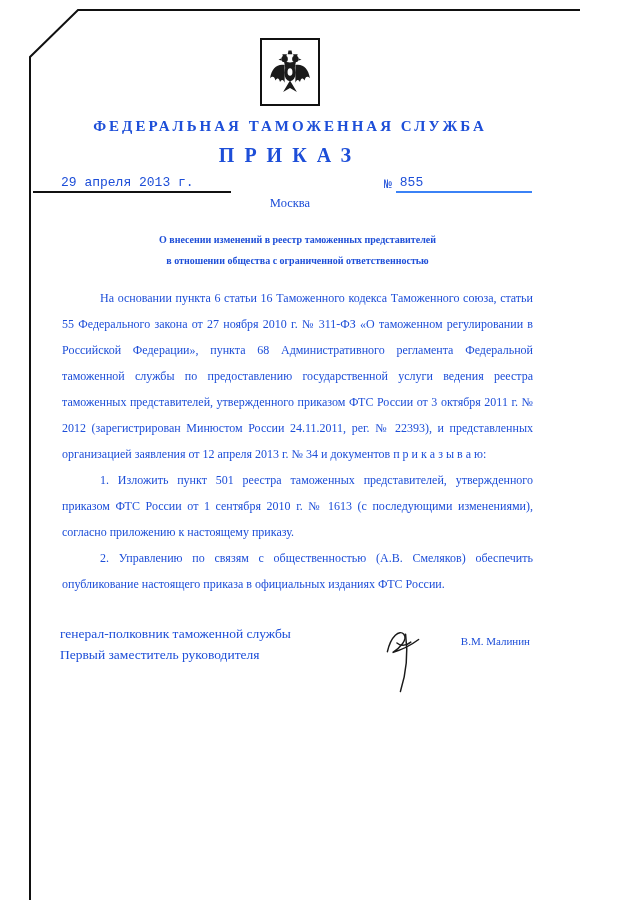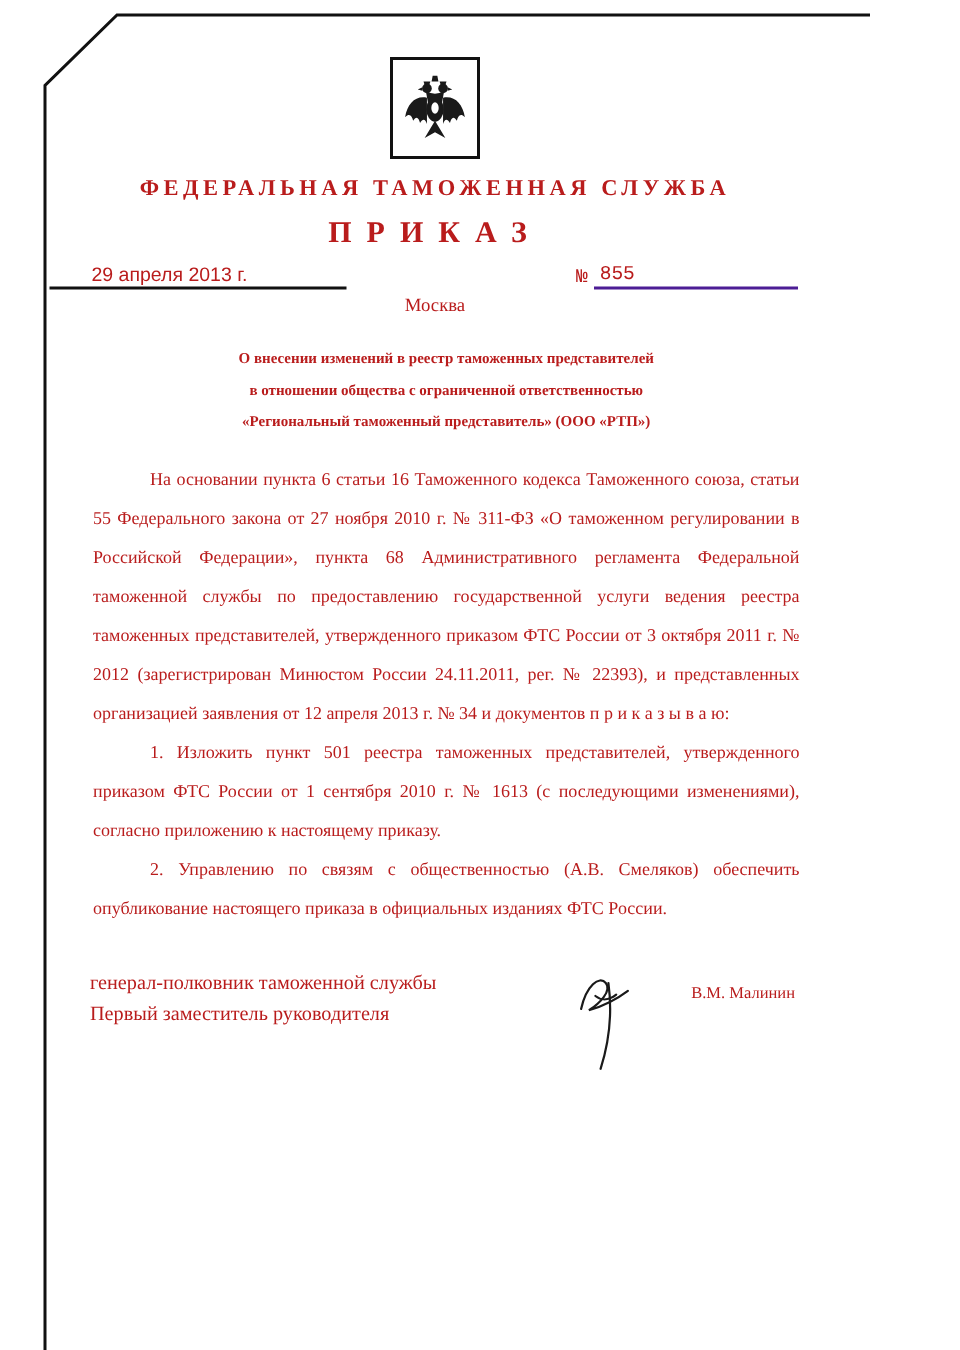--- a/index.html
+++ b/index.html
@@ -5,21 +5,21 @@
   html, body {
     margin: 0;
     padding: 0;
     background: #ffffff;
   }
   .page {
     position: relative;
     width: 580px;
     height: 900px;
     background: #ffffff;
-    color: #b91c1c;
+    color: #1d4ed8;
     font-family: "Liberation Serif", serif;
     overflow: hidden;
   }
   .border-svg {
     position: absolute;
     left: 0; top: 0;
     width: 640px; height: 900px;
     pointer-events: none;
   }
   .content {
@@ -58,36 +58,36 @@
   }
   .requisites-row {
     margin: 8px 48px 0 33px;
     display: flex;
     justify-content: space-between;
     align-items: flex-end;
   }
   .date-field {
     width: 198px;
     border-bottom: 2px solid #111111;
-    font-family: Liberation Sans, sans-serif;
+    font-family: Liberation Mono, monospace;
     font-size: 13px;
     padding: 0 0 1px 28px;
     box-sizing: border-box;
   }
   .number-field {
     width: 148px;
     display: flex;
     align-items: flex-end;
     font-family: "Liberation Mono", monospace;
     font-size: 13px;
   }
   .number-label { padding-right: 4px; padding-bottom: 1px; }
   .number-value {
     flex: 1;
-    border-bottom: 2px solid #4c1d95;
+    border-bottom: 2px solid #3b82f6;
     padding: 0 0 1px 4px;
   }
   .city {
     margin-top: 3px;
     text-align: center;
     font-size: 12.5px;
   }
   .title-block {
     margin: 18px 47px 0 62px;
     text-align: center;
@@ -176,21 +176,20 @@
         <span class="number-label">№</span>
         <span class="number-value">855</span>
       </div>
     </div>
 
     <div class="city">Москва</div>
 
     <div class="title-block">
       <div>О внесении изменений в реестр таможенных представителей</div>
       <div>в отношении общества с ограниченной ответственностью</div>
-      <div>«Региональный таможенный представитель» (ООО «РТП»)</div>
     </div>
 
     <div class="body-block">
       <p>На основании пункта 6 статьи 16 Таможенного кодекса Таможенного союза, статьи 55 Федерального закона от 27 ноября 2010 г. № 311-ФЗ «О таможенном регулировании в Российской Федерации», пункта 68 Административного регламента Федеральной таможенной службы по предоставлению государственной услуги ведения реестра таможенных представителей, утвержденного приказом ФТС России от 3 октября 2011 г. № 2012 (зарегистрирован Минюстом России 24.11.2011, рег. № 22393), и представленных организацией заявления от 12 апреля 2013 г. № 34 и документов п р и к а з ы в а ю:</p>
       <p>1. Изложить пункт 501 реестра таможенных представителей, утвержденного приказом ФТС России от 1 сентября 2010 г. № 1613 (с последующими изменениями), согласно приложению к настоящему приказу.</p>
       <p>2. Управлению по связям с общественностью (А.В. Смеляков) обеспечить опубликование настоящего приказа в официальных изданиях ФТС России.</p>
     </div>
 
     <div class="signature-block">
       <div class="signature-position">

